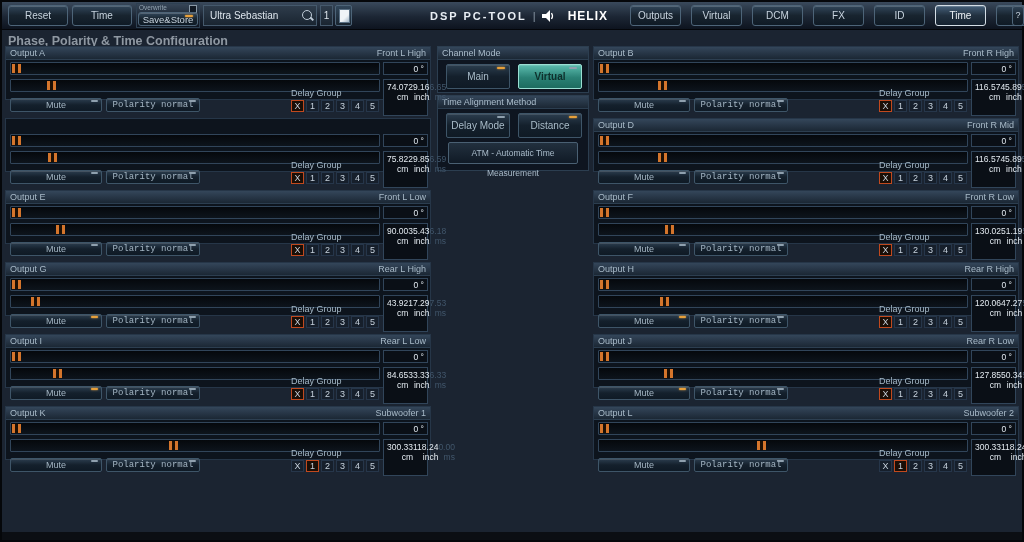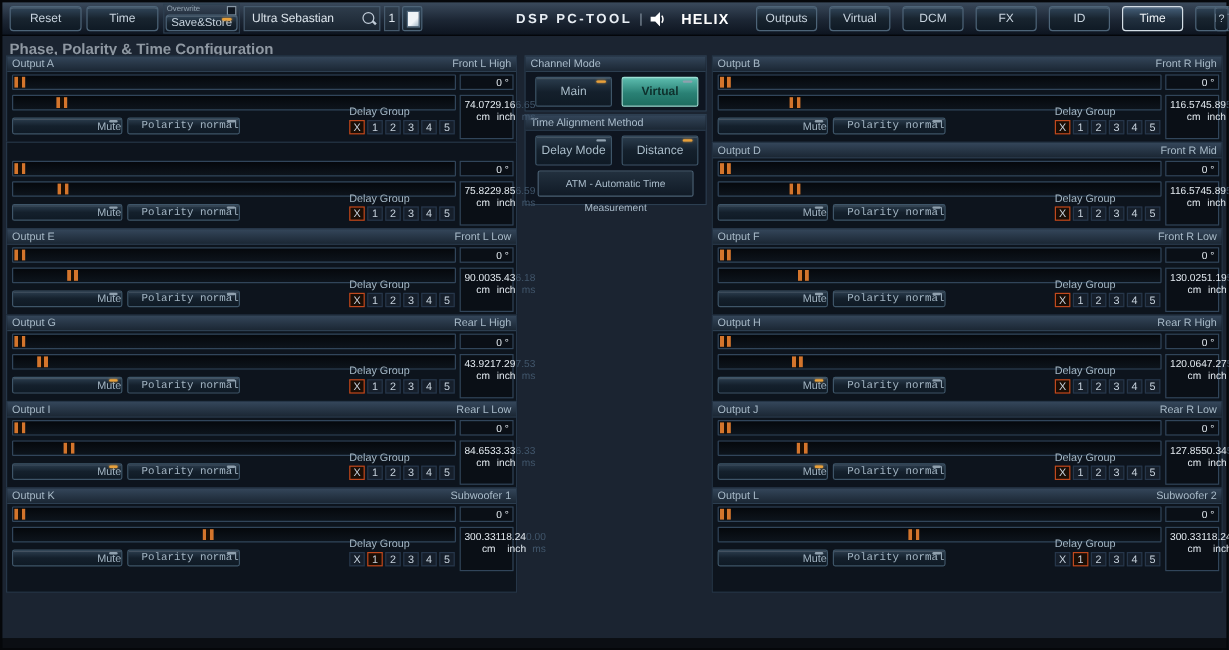--- a/index.html
+++ b/index.html
@@ -45,21 +45,21 @@
   .logo{position:absolute;left:428px;top:7px;display:flex;align-items:center;gap:6px;white-space:nowrap;}
   .logo-text{color:#e8eef4;font-size:11px;font-weight:bold;letter-spacing:2px;text-align:right;}
   .logo-sep{color:#8a98a6;font-size:11px;}
   .brand{color:#ffffff;font-size:12px;font-weight:bold;letter-spacing:1px;display:flex;align-items:center;gap:13px;}
   .help-btn{left:1010px;width:12px;font-size:9px;}
 
   
   .page-title{position:absolute;left:8px;top:34px;font-size:12.5px;font-weight:bold;color:#8f98a2;}
 
   
-  .panel{position:absolute;width:426px;height:88px;background:#0d141d;
+  .panel{position:absolute;width:426px;height:54px;background:#0d141d;
          border:1px solid #263648;box-sizing:border-box;}
   .panel-header{position:absolute;left:0;top:0;right:0;height:12px;
                 background:linear-gradient(#34465a,#1b2734);border-bottom:1px solid #2c3e50;
                 font-size:9px;color:#a8bac8;line-height:12px;}
   .panel-title{position:absolute;left:4px;}
   .panel-channel{position:absolute;right:4px;}
   .slider{position:absolute;left:4px;width:370px;height:13px;box-sizing:border-box;
           background:linear-gradient(#05080c,#0d141c);border:1px solid #31455a;border-radius:1px;}
   .phase-slider{top:15px;}
   .dist-slider{top:32px;}
@@ -69,21 +69,21 @@
   .val-box{position:absolute;left:377px;width:45px;box-sizing:border-box;
            background:#0a0f16;border:1px solid #31455a;color:#e3eaf0;
            font-size:8.5px;text-align:right;}
   .phase-val{top:15px;height:13px;line-height:12px;padding-right:3px;}
   .dist-val{top:32px;height:37px;display:flex;flex-direction:row;justify-content:space-between;
             padding:2px 3px;text-align:right;}
   .v-ms{color:#41566b;}
   .ctl-btn{position:absolute;top:51px;height:14px;box-sizing:border-box;
            background:linear-gradient(#2b3d4e,#14202c 50%,#0f1a25);
            border:1px solid #3e5568;border-radius:2px;color:#a3b5c3;font-size:9px;
-           text-align:right;line-height:12px;box-shadow:inset 0 1px 0 rgba(255,255,255,.12);}
+           text-align:center;line-height:12px;box-shadow:inset 0 1px 0 rgba(255,255,255,.12);}
   .mute-btn{left:4px;width:92px;}
   .pol-btn{left:100px;width:94px;font-family:Liberation Mono, monospace;}
   .ctl-btn .led{top:1px;right:3px;width:7px;height:2px;}
   .dg-label{position:absolute;left:285px;top:41px;font-size:9px;color:#a5b8c6;}
   .dg-cells{position:absolute;left:285px;top:53px;display:flex;gap:2px;}
   .dg-cell{width:13px;height:12px;box-sizing:border-box;background:#161f2b;border:1px solid #26364a;
            color:#c6d1dc;font-size:9px;text-align:center;line-height:11px;}
   .dg-cell.active{border:1px solid #c1491e;background:#1a0e06;}
 
   

